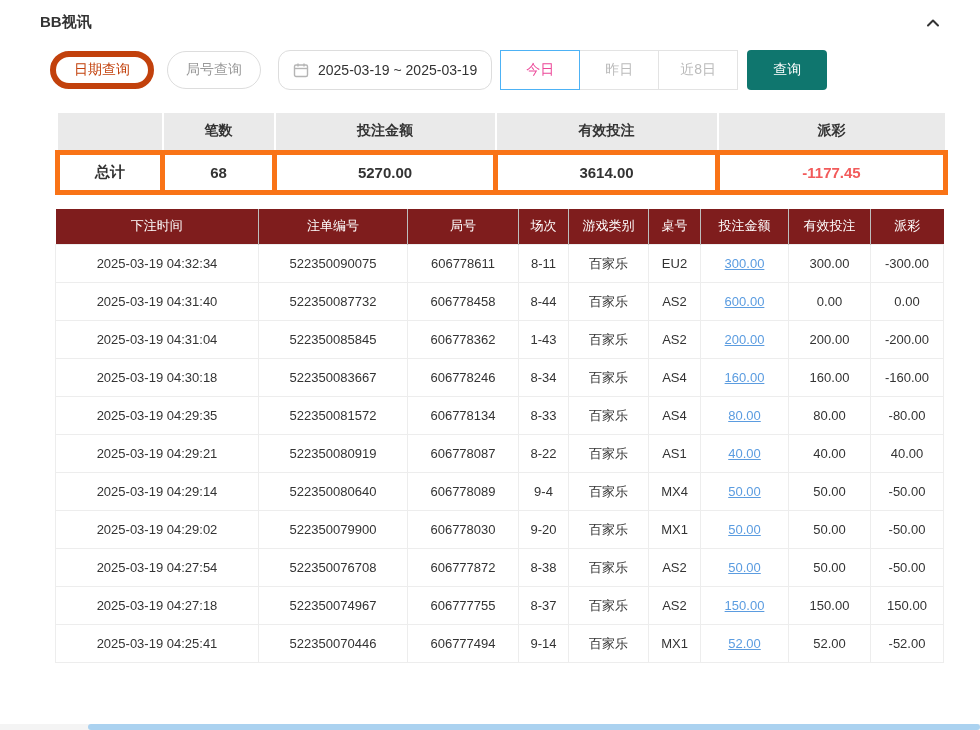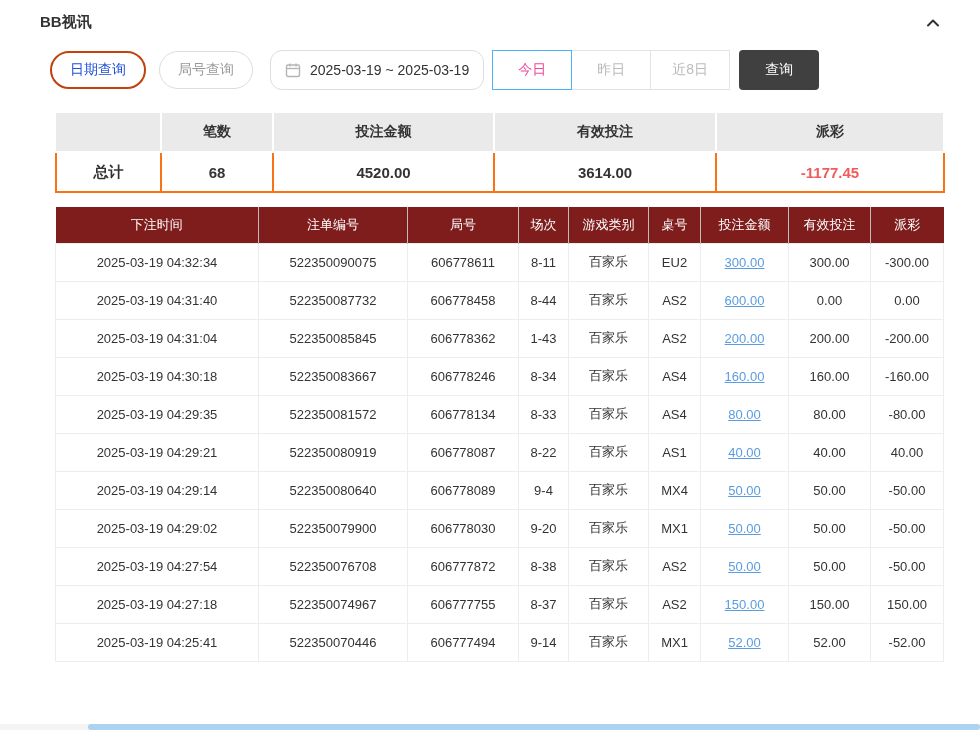--- a/index.html
+++ b/index.html
@@ -8,37 +8,37 @@
   .panel { padding: 0 37px 0 40px; position: relative; }
 
   
   .panel-header { display: flex; justify-content: space-between; align-items: flex-start; padding-top: 13px; }
   .panel-title { font-size: 15px; font-weight: bold; color: #333; }
   .chevron-btn { background: none; border: none; cursor: pointer; padding: 2px; line-height: 0; }
 
   
   .filter-bar { display: flex; align-items: center; margin-top: 17px; margin-left: 10px; }
   .pill-btn { height: 38px; padding: 0 18px; border-radius: 19px; background: #fff; font-size: 14px; cursor: pointer; }
-  .pill-blue { border: 2px solid #c2410c; color: #1d4ed8; }
+  .pill-blue { border: 6px solid #c2410c; color: #c2410c; }
   .pill-gray { border: 1px solid #ddd; color: #999; margin-left: 13px; }
   .date-input { margin-left: 17px; height: 40px; border: 1px solid #ddd; border-radius: 12px;
     display: flex; align-items: center; padding: 0 14px; font-size: 14px; color: #333; cursor: pointer; }
   .date-input .cal { margin-right: 9px; line-height: 0; }
   .seg-group { display: flex; margin-left: 9px; }
   .seg-btn { width: 80px; height: 40px; background: #fff; font-size: 14px; cursor: pointer;
     border: 1px solid #e3e3e3; margin-left: -1px; color: #bbb; }
   .seg-btn.active { border: 1px solid #4db2f5; color: #ec4899; position: relative; z-index: 1; }
   .search-btn { margin-left: 9px; width: 80px; height: 40px; border: none; border-radius: 4px;
-    background: #404040; color: #fff; font-size: 14px; cursor: pointer; }
+    background: #0f766e; color: #fff; font-size: 14px; cursor: pointer; }
 
   
   .summary-table { margin: 21px 0 0 15px; width: 888px; border-collapse: collapse; table-layout: fixed; text-align: center; }
   .summary-table th { background: #eaeaea; border: 2px solid #fff; height: 40px; font-size: 14px; font-weight: bold; color: #333; }
   .summary-table th:first-child { border-left: none; }
-  .summary-table td { border: 2px solid #f97316; height: 40px; font-size: 15px; font-weight: bold; color: #333; background: #fff; }
+  .summary-table td { border: 5px solid #f97316; height: 40px; font-size: 15px; font-weight: bold; color: #333; background: #fff; }
   .summary-table .c0 { width: 105px; } .summary-table .c1 { width: 112px; }
   .summary-table .c2 { width: 221px; } .summary-table .c3 { width: 222px; } .summary-table .c4 { width: 228px; }
   .summary-table td.neg { color: #f25b5b; }
 
   
   .main-table { margin: 14px 0 0 15px; width: 888px; border-collapse: collapse; table-layout: fixed; text-align: center; }
   .main-table thead th { background: #7f1d1d; color: #fff; font-weight: normal; font-size: 13px; height: 36px;
     border-right: 1px solid #bdbdbd; overflow: hidden; white-space: nowrap; }
   .main-table thead th:last-child { border-right: none; }
   .main-table tbody td { border: 1px solid #ededed; height: 38px; font-size: 13px; color: #333;
@@ -101,21 +101,21 @@
         <th class="c1">笔数</th>
         <th class="c2">投注金额</th>
         <th class="c3">有效投注</th>
         <th class="c4">派彩</th>
       </tr>
     </thead>
     <tbody>
       <tr>
         <td>总计</td>
         <td>68</td>
-        <td>4520.00</td>
+        <td>5270.00</td>
         <td>3614.00</td>
         <td class="neg">-1177.45</td>
       </tr>
     </tbody>
   </table>
 
   <table class="main-table">
     <thead>
       <tr>
           <th class="w0">下注时间</th>

